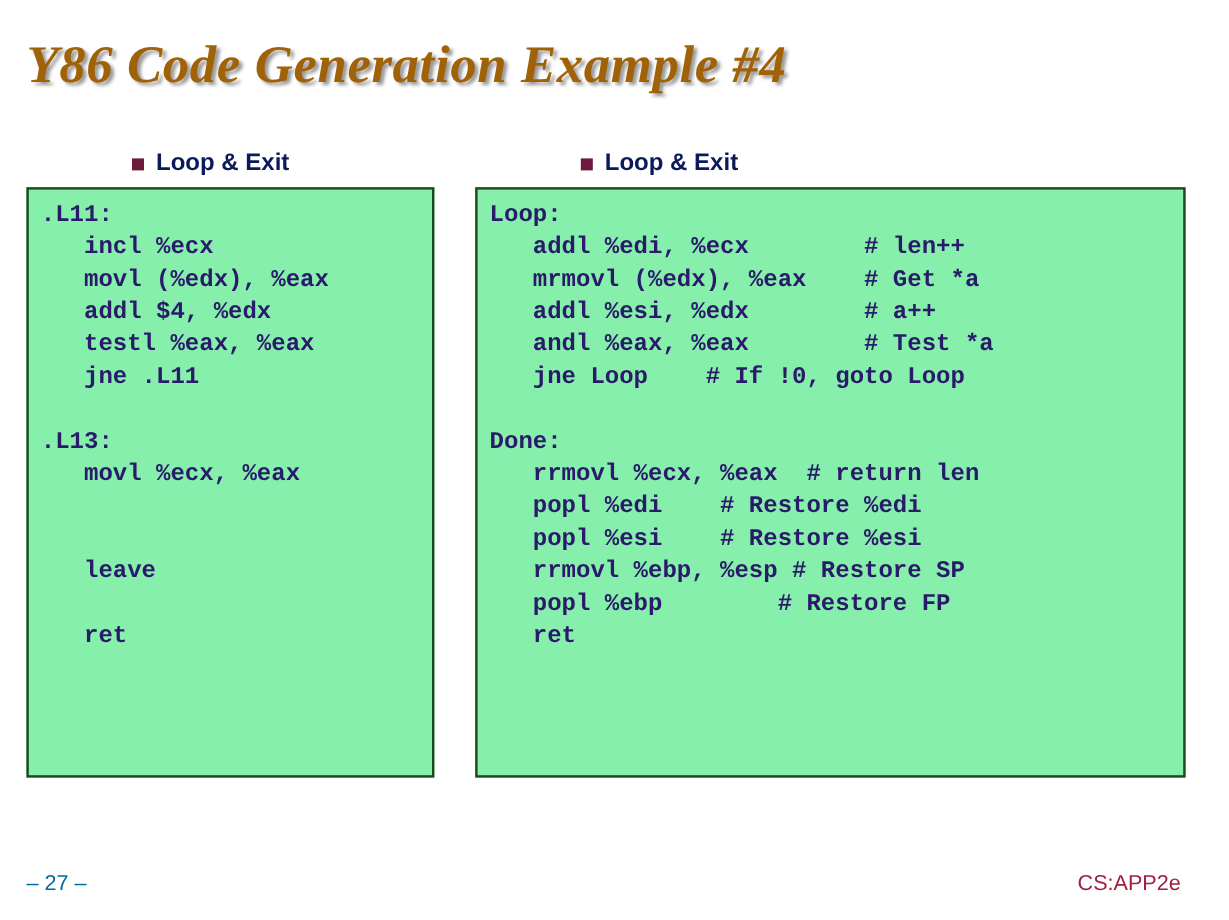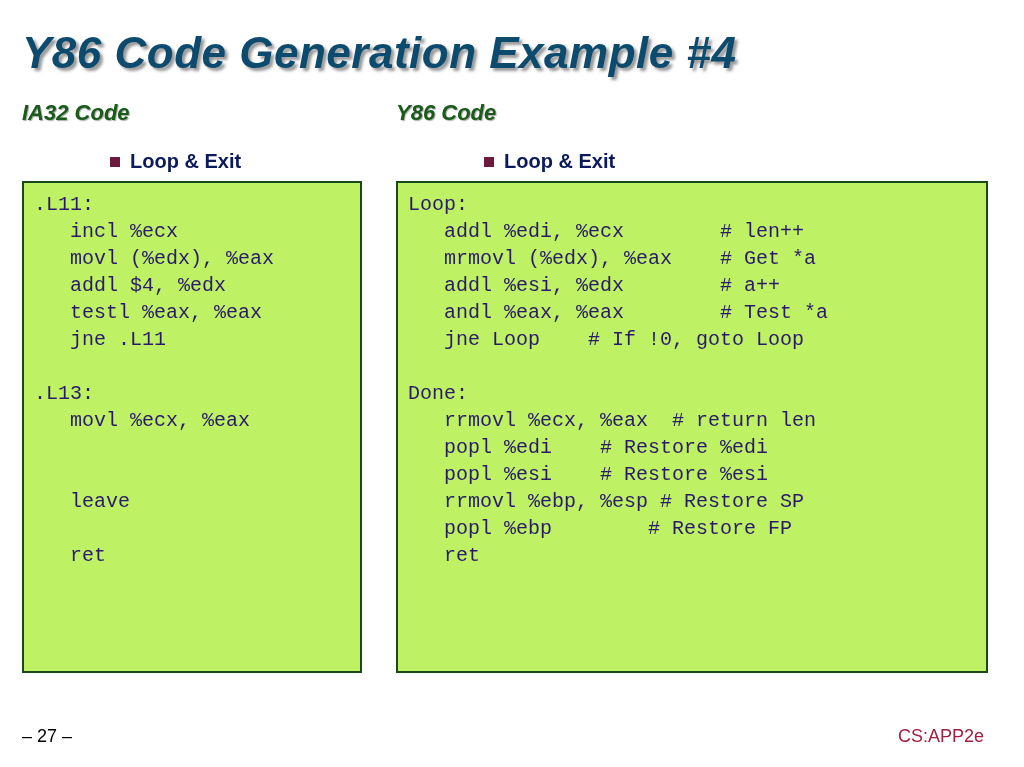--- a/index.html
+++ b/index.html
@@ -8,24 +8,25 @@
     height: 767px;
     background: #ffffff;
     font-family: Arial, Helvetica, sans-serif;
     position: relative;
     padding: 28px 22px 0 22px;
   }
   .title {
     font-size: 44px;
     font-weight: bold;
     font-style: italic;
-    color: #0c4a6e;
+    color: #a16207;
     text-shadow: 3px 3px 3px #999;
     margin-bottom: 22px;
     letter-spacing: 0.5px;
+    font-family: Liberation Serif, serif;
   }
   .columns {
     display: flex;
     gap: 34px;
   }
   .col-left { width: 340px; }
   .col-right { width: 592px; }
   .section-heading {
     font-size: 22px;
     font-weight: bold;
@@ -48,54 +49,53 @@
     background: #6d1a3e;
     flex-shrink: 0;
   }
   .bullet-text {
     font-size: 20px;
     font-weight: bold;
     color: #0a1a5a;
   }
   .codebox {
     border: 2px solid #1a4a1a;
-    background: #bef264;
+    background: #86efac;
     padding: 8px 10px;
     font-family: "Courier New", Courier, monospace;
     font-size: 20px;
-    font-weight: normal;
+    font-weight: bold;
     color: #2a1a6a;
     white-space: pre;
     line-height: 1.35;
     height: 492px;
   }
   .footer-left {
     position: absolute;
     left: 22px;
     bottom: 20px;
-    color: #000000;
+    color: #0369a1;
     font-size: 18px;
   }
   .footer-right {
     position: absolute;
     right: 40px;
     bottom: 20px;
     color: #a02040;
     font-size: 18px;
   }
 </style>
 </head>
 <body>
 
 <h1 class="title">Y86 Code Generation Example #4</h1>
 
 <div class="columns">
 
   <div class="col-left">
-    <div class="section-heading">IA32 Code</div>
     <div class="bullet-row">
       <span class="bullet"></span>
       <span class="bullet-text">Loop &amp; Exit</span>
     </div>
     <div class="codebox">.L11:
    incl %ecx
    movl (%edx), %eax
    addl $4, %edx
    testl %eax, %eax
    jne .L11
@@ -103,21 +103,20 @@
 .L13:
    movl %ecx, %eax
 
 
    leave
 
    ret</div>
   </div>
 
   <div class="col-right">
-    <div class="section-heading">Y86 Code</div>
     <div class="bullet-row">
       <span class="bullet"></span>
       <span class="bullet-text">Loop &amp; Exit</span>
     </div>
     <div class="codebox">Loop:
    addl %edi, %ecx        # len++
    mrmovl (%edx), %eax    # Get *a
    addl %esi, %edx        # a++
    andl %eax, %eax        # Test *a
    jne Loop    # If !0, goto Loop

